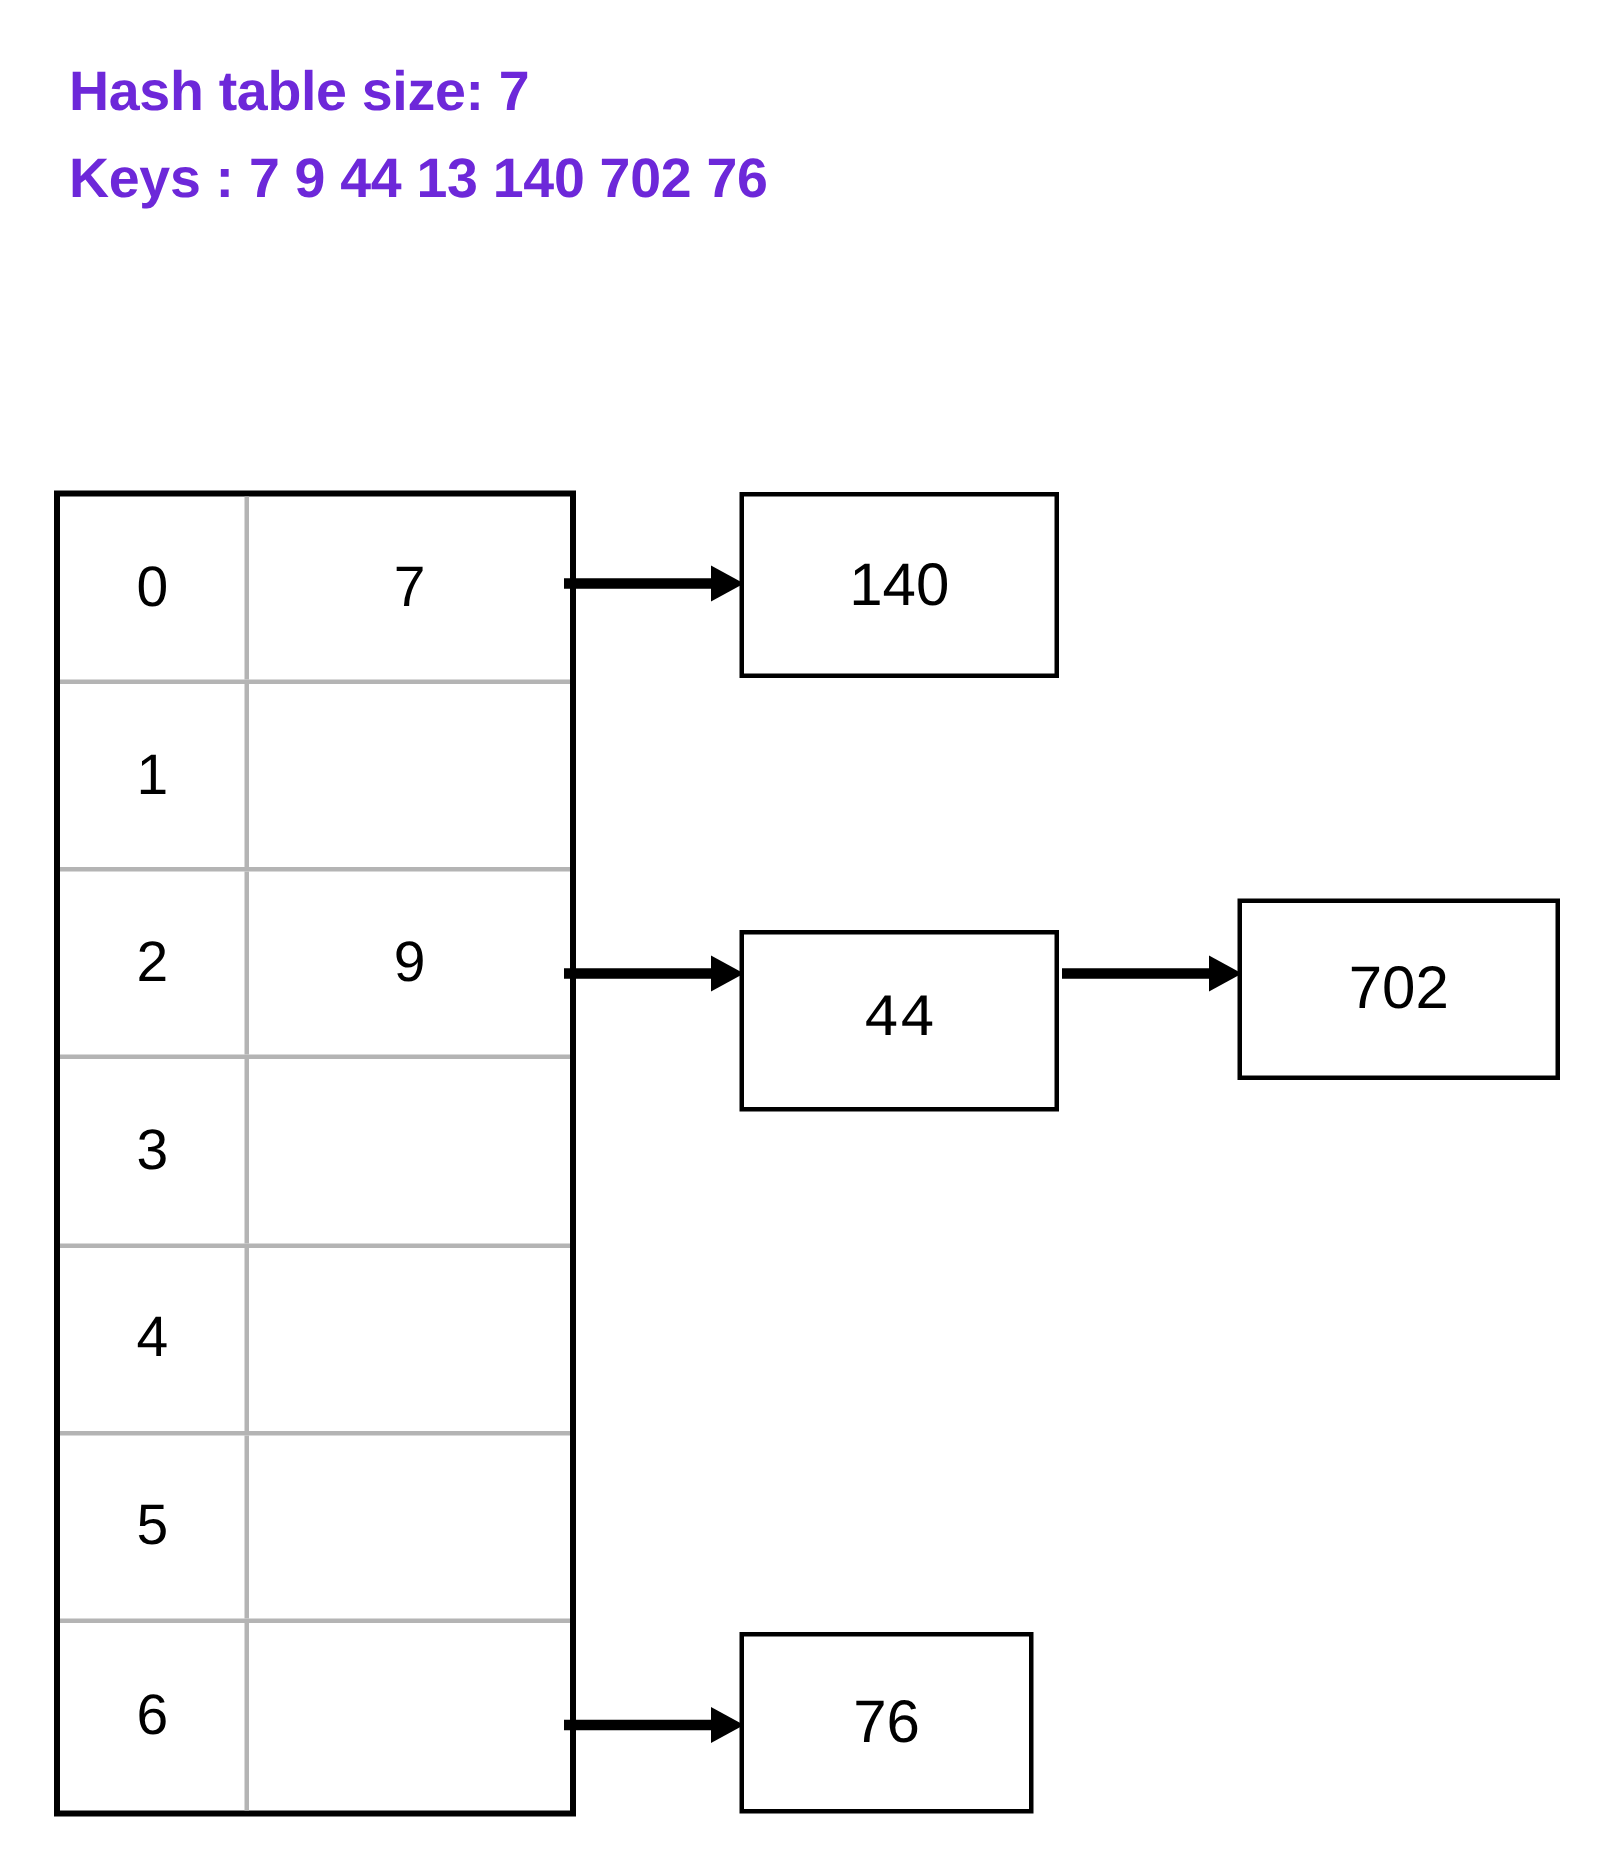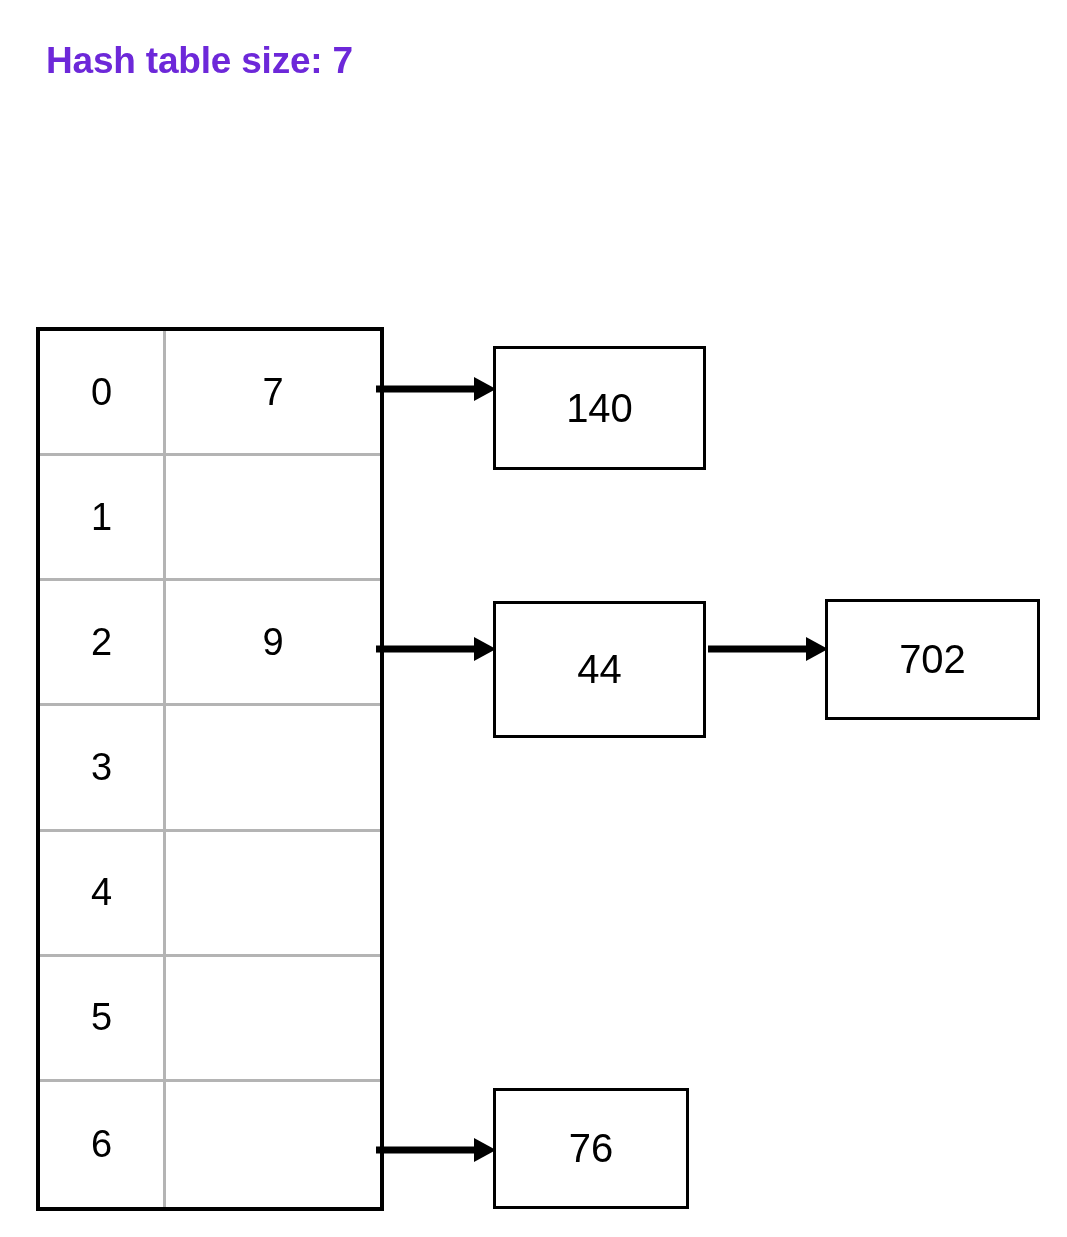--- a/index.html
+++ b/index.html
@@ -79,36 +79,37 @@
     border: 3px solid #000000;
     box-sizing: border-box;
     background: #ffffff;
     display: flex;
     align-items: center;
     justify-content: center;
     font-size: 40px;
     font-weight: normal;
     color: #000000;
   }
-  #node-140 { left: 493px; top: 328px;  width: 213px; height: 124px; margin-top: 18px; }
-  #node-44  { left: 493px; top: 601px;  width: 213px; height: 137px; }
+  #node-140 { left: 493px; top: 328px;  width: 213px; height: 124px; }
+  #node-44  { left: 493px; top: 620px;  width: 213px; height: 121px; font-family: Liberation Mono, monospace; }
   #node-702 { left: 825px; top: 588px;  width: 215px; height: 121px; margin-top: 11px; }
   #node-76  { left: 493px; top: 1088px; width: 196px; height: 121px; }
 
   
   .arrow-svg {
     position: absolute;
     overflow: visible;
   }
 </style>
 </head>
 <body>
 
 <div id="header-block">
   <div class="header-line">Hash table size: 7</div>
+  <div class="header-line">Keys : 7 9 44 13 140 702 76</div>
 </div>
 
 <div id="hash-table">
 
   <div class="table-row">
     <div class="cell-index">0</div>
     <div class="cell-value">7</div>
   </div>
 
   <div class="table-row">

